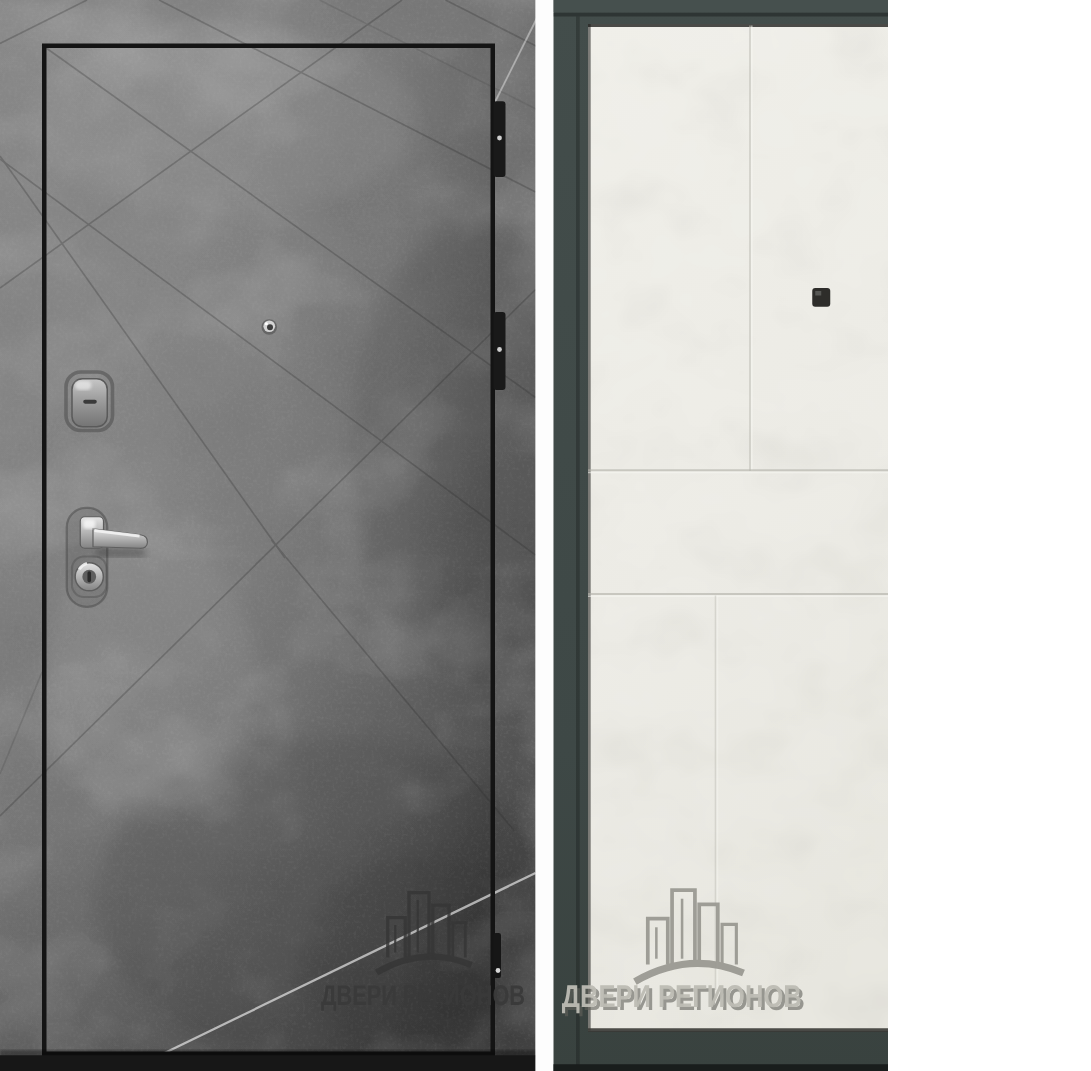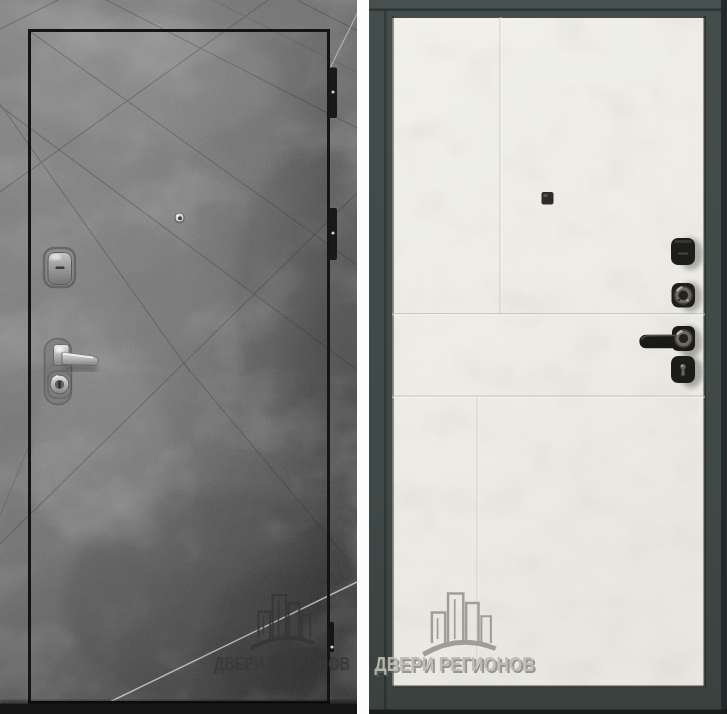--- a/index.html
+++ b/index.html
@@ -1,16 +1,16 @@
 <!DOCTYPE html>
 <html><head>
 <meta charset="utf-8">
 <style>
   html,body{margin:0;padding:0;background:#ffffff;}
-  #stage{position:relative;width:727px;height:714px;overflow:hidden;background:#fff;
+  #stage{position:relative;width:592px;height:714px;overflow:hidden;background:#fff;
          font-family:"Liberation Sans", sans-serif;text-decoration:underline;}
 </style>
 </head>
 <body>
 <div id="stage">
 <svg width="727" height="714" viewBox="0 0 727 714" xmlns="http://www.w3.org/2000/svg">
 <defs>
   <linearGradient id="lgLeft" x1="0" y1="0" x2="0.75" y2="1">
     <stop offset="0" stop-color="#878787"></stop>
     <stop offset="0.35" stop-color="#7b7b7b"></stop>

